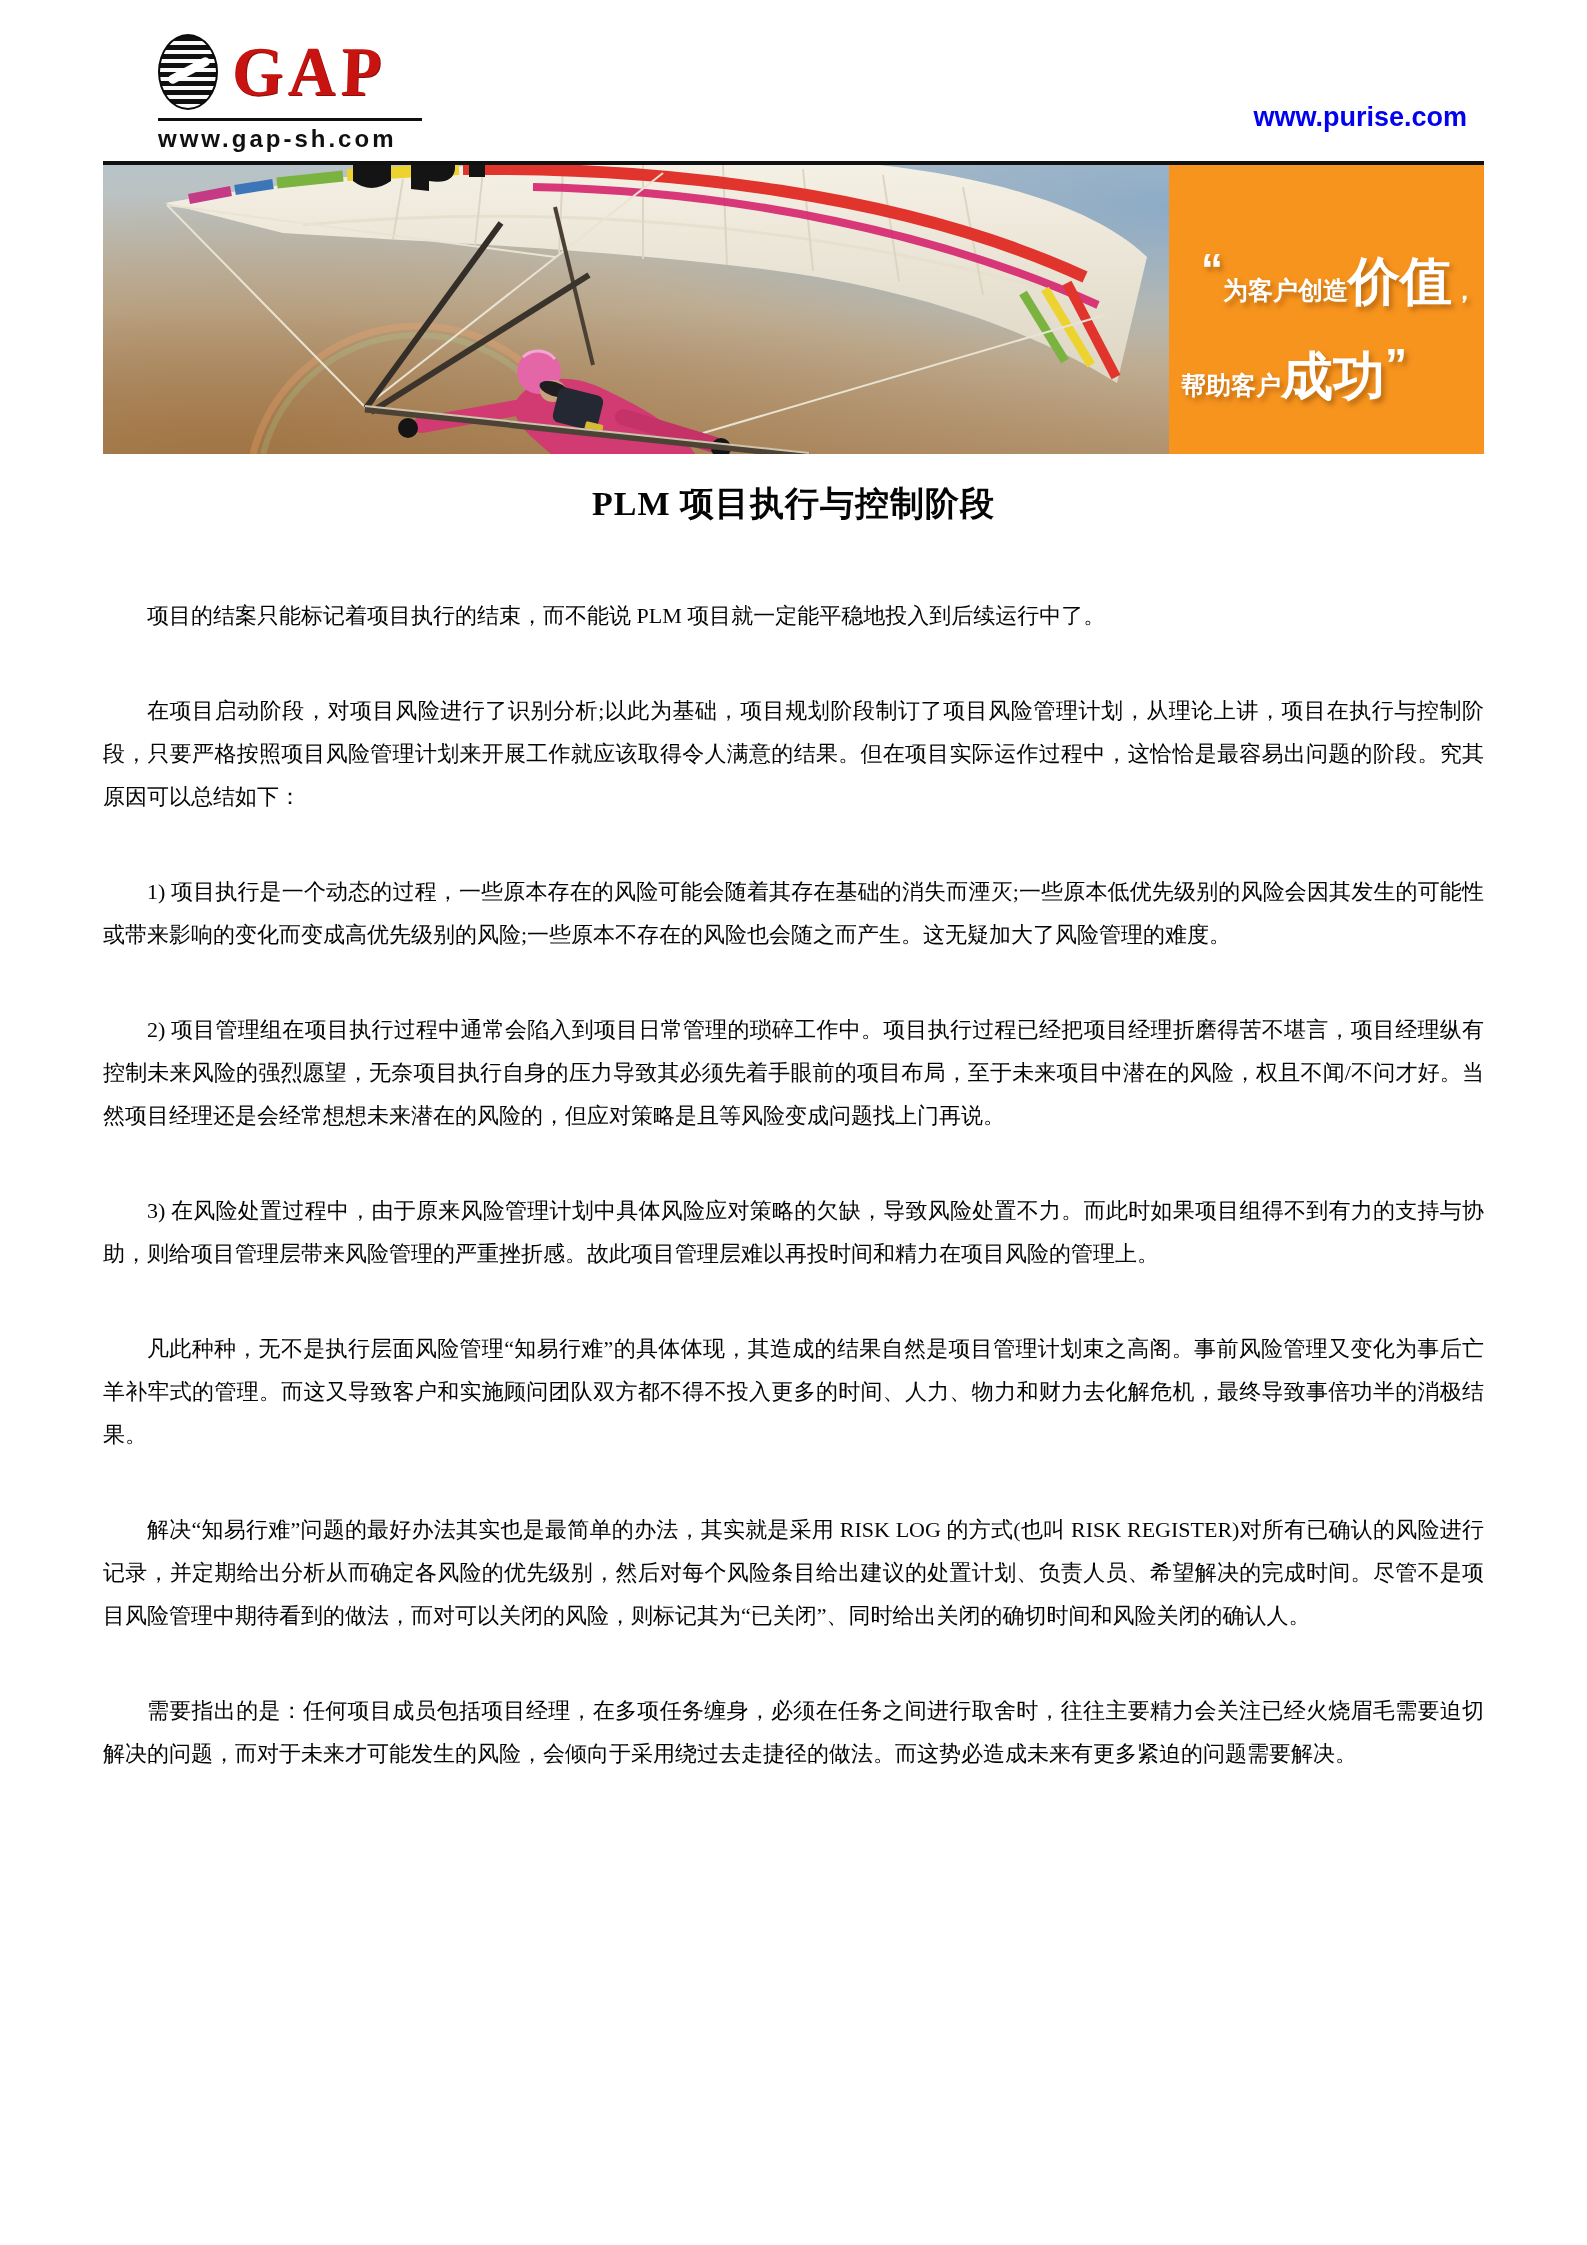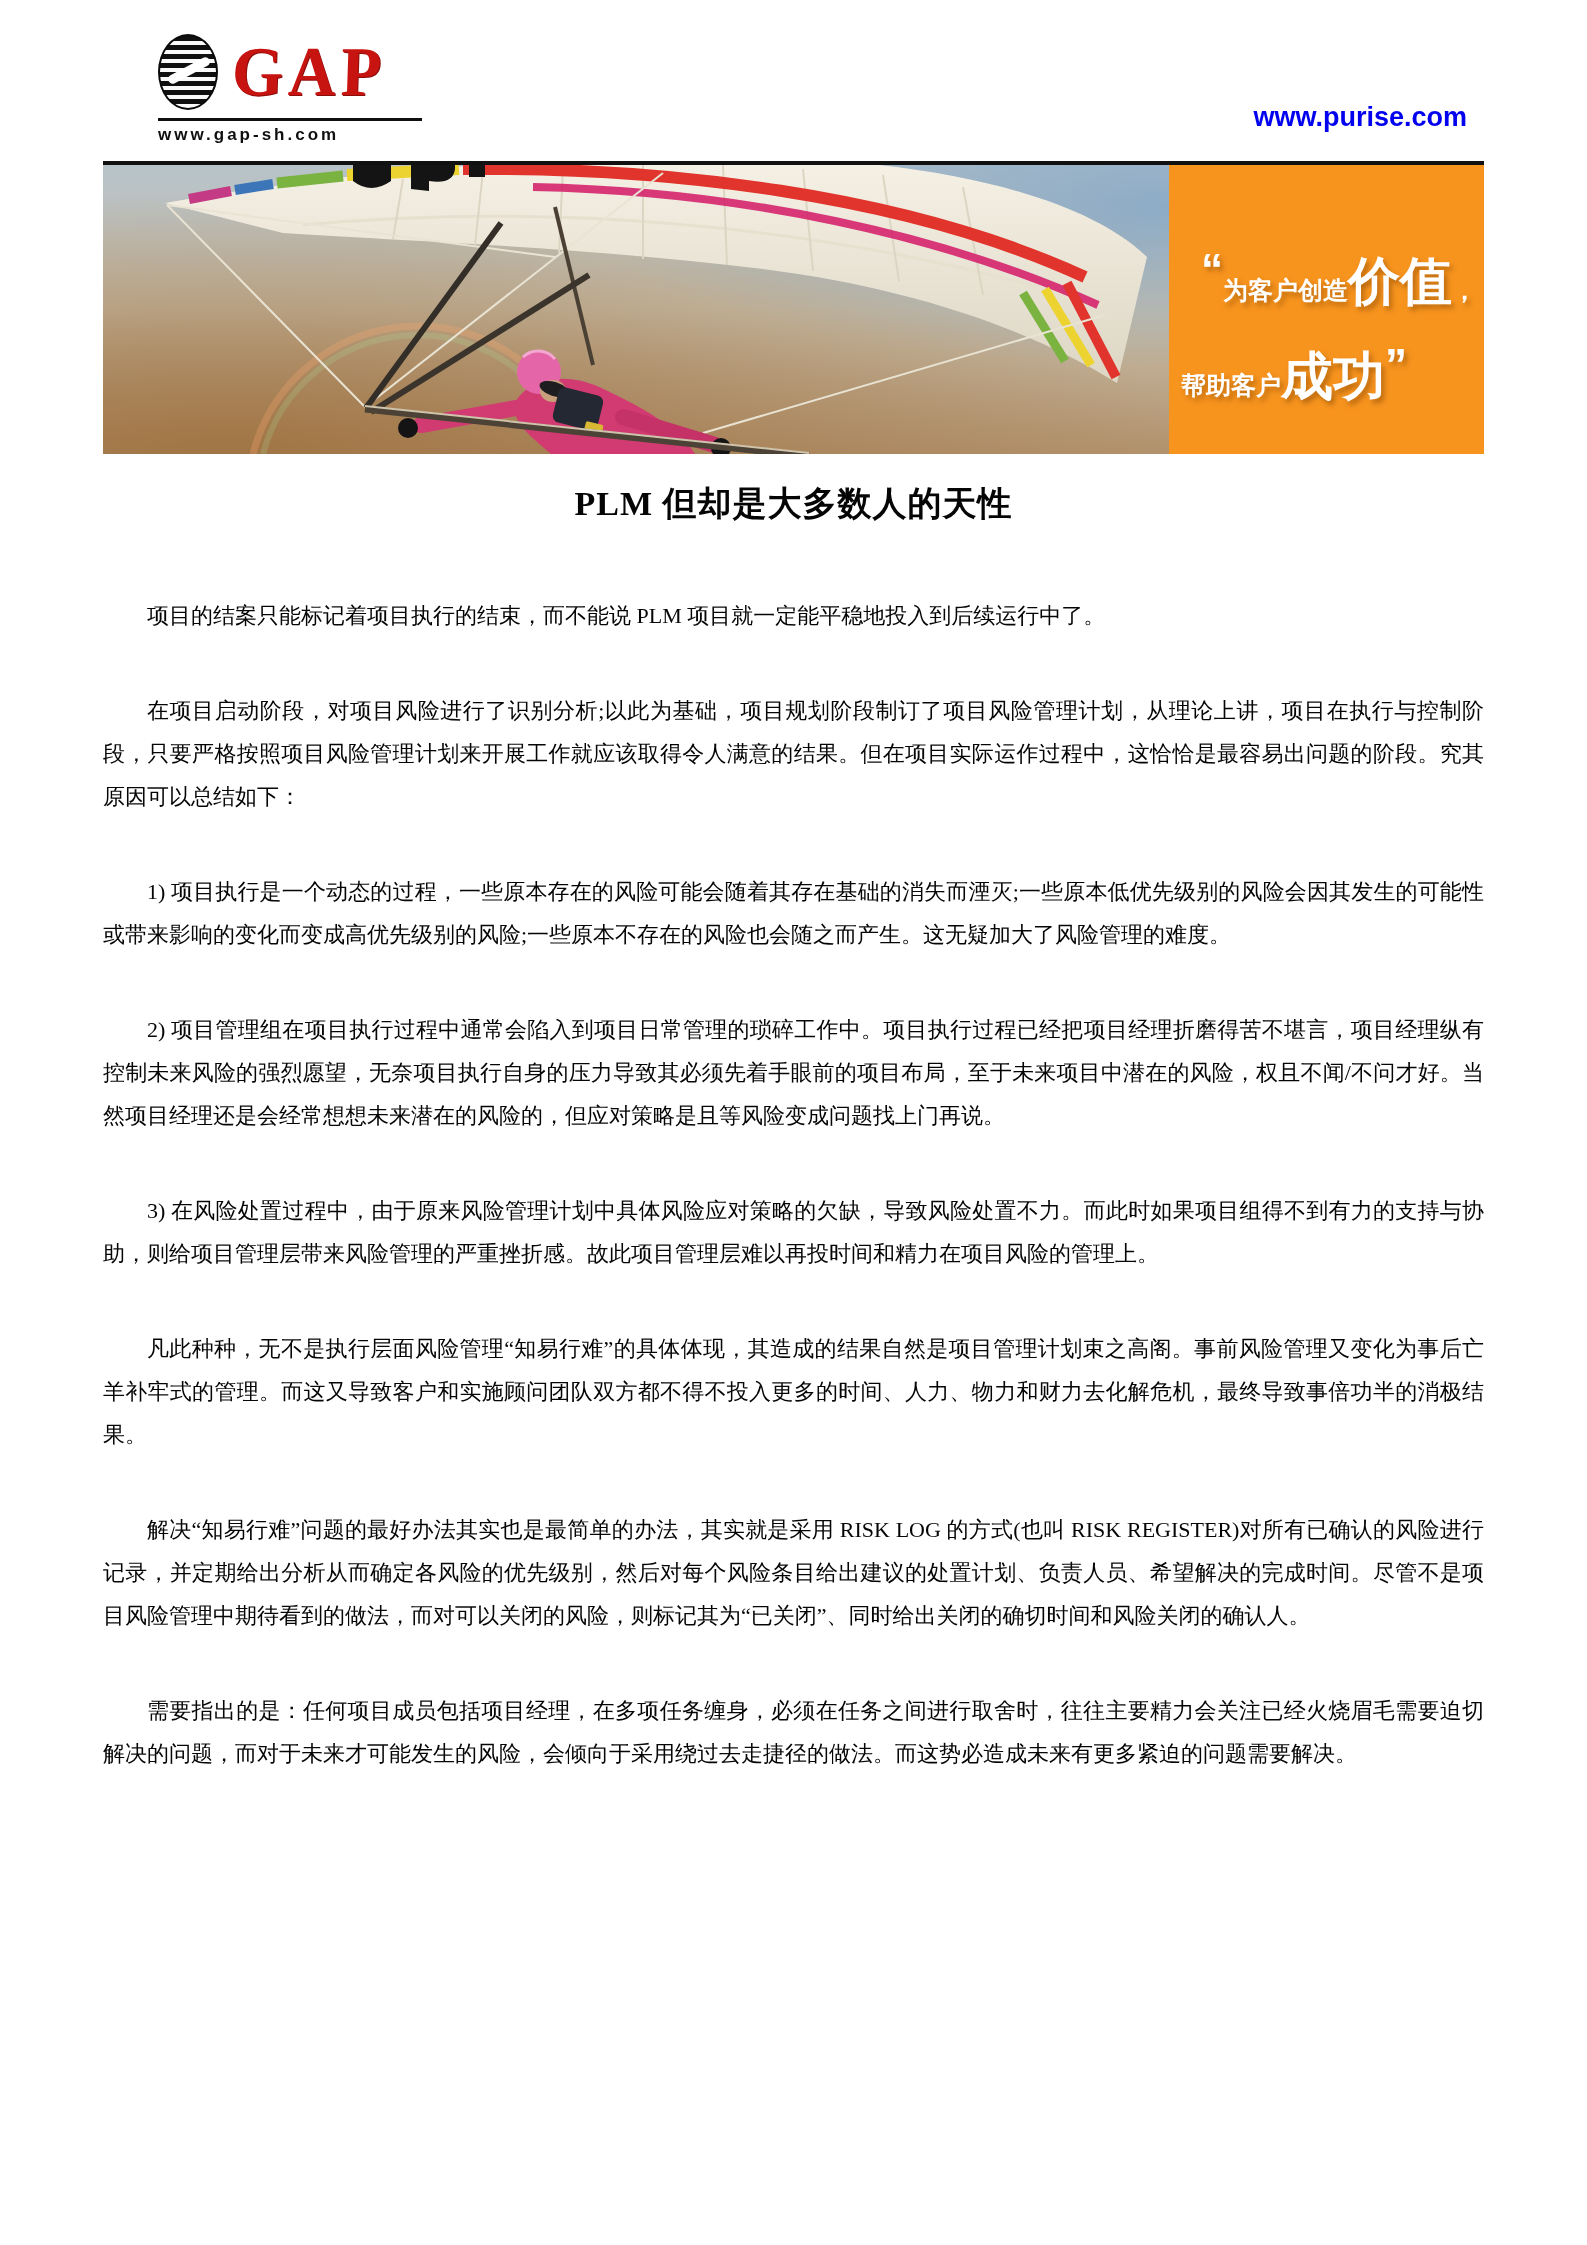--- a/index.html
+++ b/index.html
@@ -21,21 +21,21 @@
     background:#ffffff; border-radius:5px; transform:rotate(-28deg);
   }
   .gap-word {
     font-family:"Liberation Serif",serif; font-weight:bold; font-size:66px; line-height:66px;
     color:#c81410; letter-spacing:5px; transform:scaleY(1.06) skewX(-2deg);
     text-shadow:1px 1px 0 #8d0d0b;
   }
   .logo-rule { width:264px; border-top:3px solid #101010; margin-top:4px; }
   .gap-url {
     margin-top:4px; font-family:"Liberation Sans","DejaVu Sans",sans-serif;
-    font-weight:bold; font-size:17px; letter-spacing:3px; color:#101010;
+    font-weight:bold; font-size:24px; letter-spacing:3px; color:#101010;
   }
   .purise-link {
     position:absolute; top:102px; right:120px;
     font-family:"Liberation Sans","DejaVu Sans",sans-serif; font-weight:bold;
     font-size:27px; color:#0202ee; text-decoration:none; cursor:pointer;
   }
 
   
   .banner { position:absolute; left:103px; top:161px; width:1381px; }
   .banner-rule { height:4px; background:#111111; }
@@ -190,21 +190,21 @@
         </div>
         <div class="slogan-l2">
           <span class="ss">帮助客户</span><span class="sb">成功</span><span class="q">”</span>
         </div>
       </div>
 
     </div>
   </div>
 
   <div class="content">
-    <h1 class="doc-title">PLM 但却是大多数人的天性</h1>
+    <h1 class="doc-title">PLM 项目执行与控制阶段</h1>
     <main class="article">
       <p>项目的结案只能标记着项目执行的结束，而不能说 PLM 项目就一定能平稳地投入到后续运行中了。</p>
       <p>在项目启动阶段，对项目风险进行了识别分析;以此为基础，项目规划阶段制订了项目风险管理计划，从理论上讲，项目在执行与控制阶段，只要严格按照项目风险管理计划来开展工作就应该取得令人满意的结果。但在项目实际运作过程中，这恰恰是最容易出问题的阶段。究其原因可以总结如下：</p>
       <p>1) 项目执行是一个动态的过程，一些原本存在的风险可能会随着其存在基础的消失而湮灭;一些原本低优先级别的风险会因其发生的可能性或带来影响的变化而变成高优先级别的风险;一些原本不存在的风险也会随之而产生。这无疑加大了风险管理的难度。</p>
       <p>2) 项目管理组在项目执行过程中通常会陷入到项目日常管理的琐碎工作中。项目执行过程已经把项目经理折磨得苦不堪言，项目经理纵有控制未来风险的强烈愿望，无奈项目执行自身的压力导致其必须先着手眼前的项目布局，至于未来项目中潜在的风险，权且不闻/不问才好。当然项目经理还是会经常想想未来潜在的风险的，但应对策略是且等风险变成问题找上门再说。</p>
       <p>3) 在风险处置过程中，由于原来风险管理计划中具体风险应对策略的欠缺，导致风险处置不力。而此时如果项目组得不到有力的支持与协助，则给项目管理层带来风险管理的严重挫折感。故此项目管理层难以再投时间和精力在项目风险的管理上。</p>
       <p>凡此种种，无不是执行层面风险管理“知易行难”的具体体现，其造成的结果自然是项目管理计划束之高阁。事前风险管理又变化为事后亡羊补牢式的管理。而这又导致客户和实施顾问团队双方都不得不投入更多的时间、人力、物力和财力去化解危机，最终导致事倍功半的消极结果。</p>
       <p>解决“知易行难”问题的最好办法其实也是最简单的办法，其实就是采用 RISK LOG 的方式(也叫 RISK REGISTER)对所有已确认的风险进行记录，并定期给出分析从而确定各风险的优先级别，然后对每个风险条目给出建议的处置计划、负责人员、希望解决的完成时间。尽管不是项目风险管理中期待看到的做法，而对可以关闭的风险，则标记其为“已关闭”、同时给出关闭的确切时间和风险关闭的确认人。</p>
       <p>需要指出的是：任何项目成员包括项目经理，在多项任务缠身，必须在任务之间进行取舍时，往往主要精力会关注已经火烧眉毛需要迫切解决的问题，而对于未来才可能发生的风险，会倾向于采用绕过去走捷径的做法。而这势必造成未来有更多紧迫的问题需要解决。</p>
     </main>

